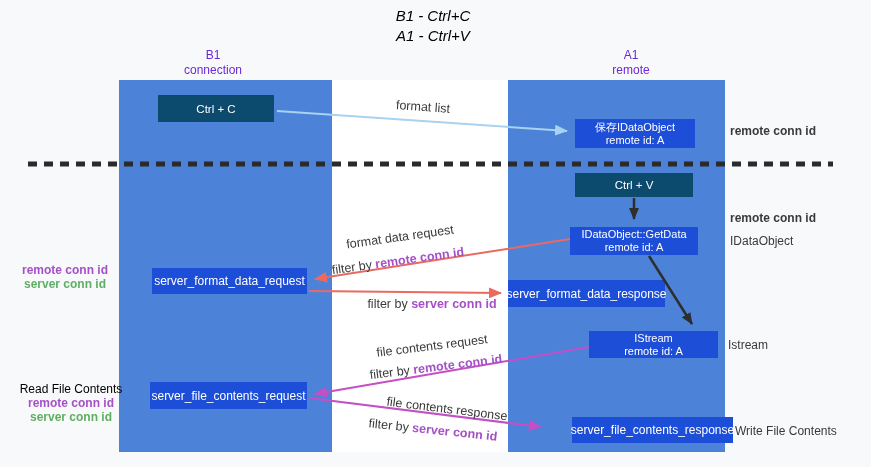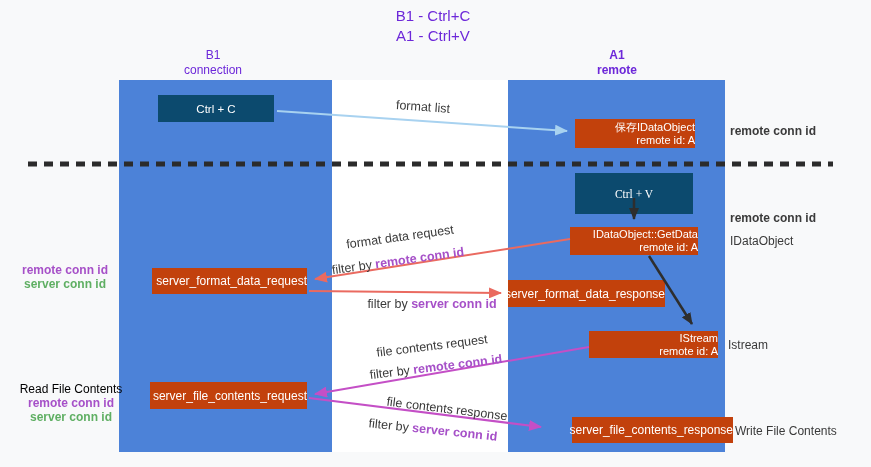--- a/index.html
+++ b/index.html
@@ -5,37 +5,37 @@
   html,body{margin:0;padding:0;}
   body{font-family:"Liberation Sans",sans-serif;background:#F8F9FA;}
   #stage{position:relative;width:871px;height:467px;background:#F8F9FA;overflow:hidden;}
 
   .lane{position:absolute;top:80px;height:372px;background:#4C82D8;}
   #lane-left{left:119px;width:213px;}
   #lane-right{left:508px;width:217px;}
   #gap-strip{position:absolute;top:80px;left:332px;width:176px;height:372px;background:#FFFFFF;}
 
   #title{position:absolute;left:333px;top:6px;width:200px;text-align:center;
-         font-size:15px;line-height:20px;color:#6d28d9;}
+         font-size:15px;line-height:20px;color:#000000;font-style:italic;}
 
   .lane-header{position:absolute;top:48px;width:160px;text-align:center;
                font-size:12px;line-height:15px;color:#6d28d9;}
   #header-b1{left:133px;}
-  #header-a1{left:537px;font-weight:bold;}
+  #header-a1{left:551px;}
 
   .node{position:absolute;display:flex;flex-direction:column;align-items:center;
         justify-content:center;color:#FFFFFF;text-align:center;}
-  .node.orange{background:#c2410c;align-items:flex-end;}
+  .node.orange{background:#1d4ed8;}
   .node.green{background:#0c4a6e;}
   .node .l{display:block;line-height:13px;font-size:11px;}
   .node.single{font-size:12px;}
 
   #node-ctrl-c{left:158px;top:95px;width:116px;height:27px;font-size:11.5px;}
   #node-save-idataobject{left:575px;top:119px;width:120px;height:29px;}
-  #node-ctrl-v{left:575px;top:173px;width:118px;height:41px;font-size:11.5px;font-family:Liberation Serif, serif;}
+  #node-ctrl-v{left:575px;top:173px;width:118px;height:24px;font-size:11.5px;}
   #node-getdata{left:570px;top:227px;width:128px;height:28px;}
   #node-format-request{left:152px;top:268px;width:155px;height:26px;}
   #node-format-response{left:508px;top:280px;width:157px;height:27px;}
   #node-istream{left:589px;top:331px;width:129px;height:27px;}
   #node-file-request{left:150px;top:382px;width:157px;height:27px;}
   #node-file-response{left:572px;top:417px;width:161px;height:26px;}
 
   svg#wires{position:absolute;left:0;top:0;pointer-events:none;}
 
   .mid-label{position:absolute;white-space:nowrap;font-size:12.5px;color:#3A3A3A;

